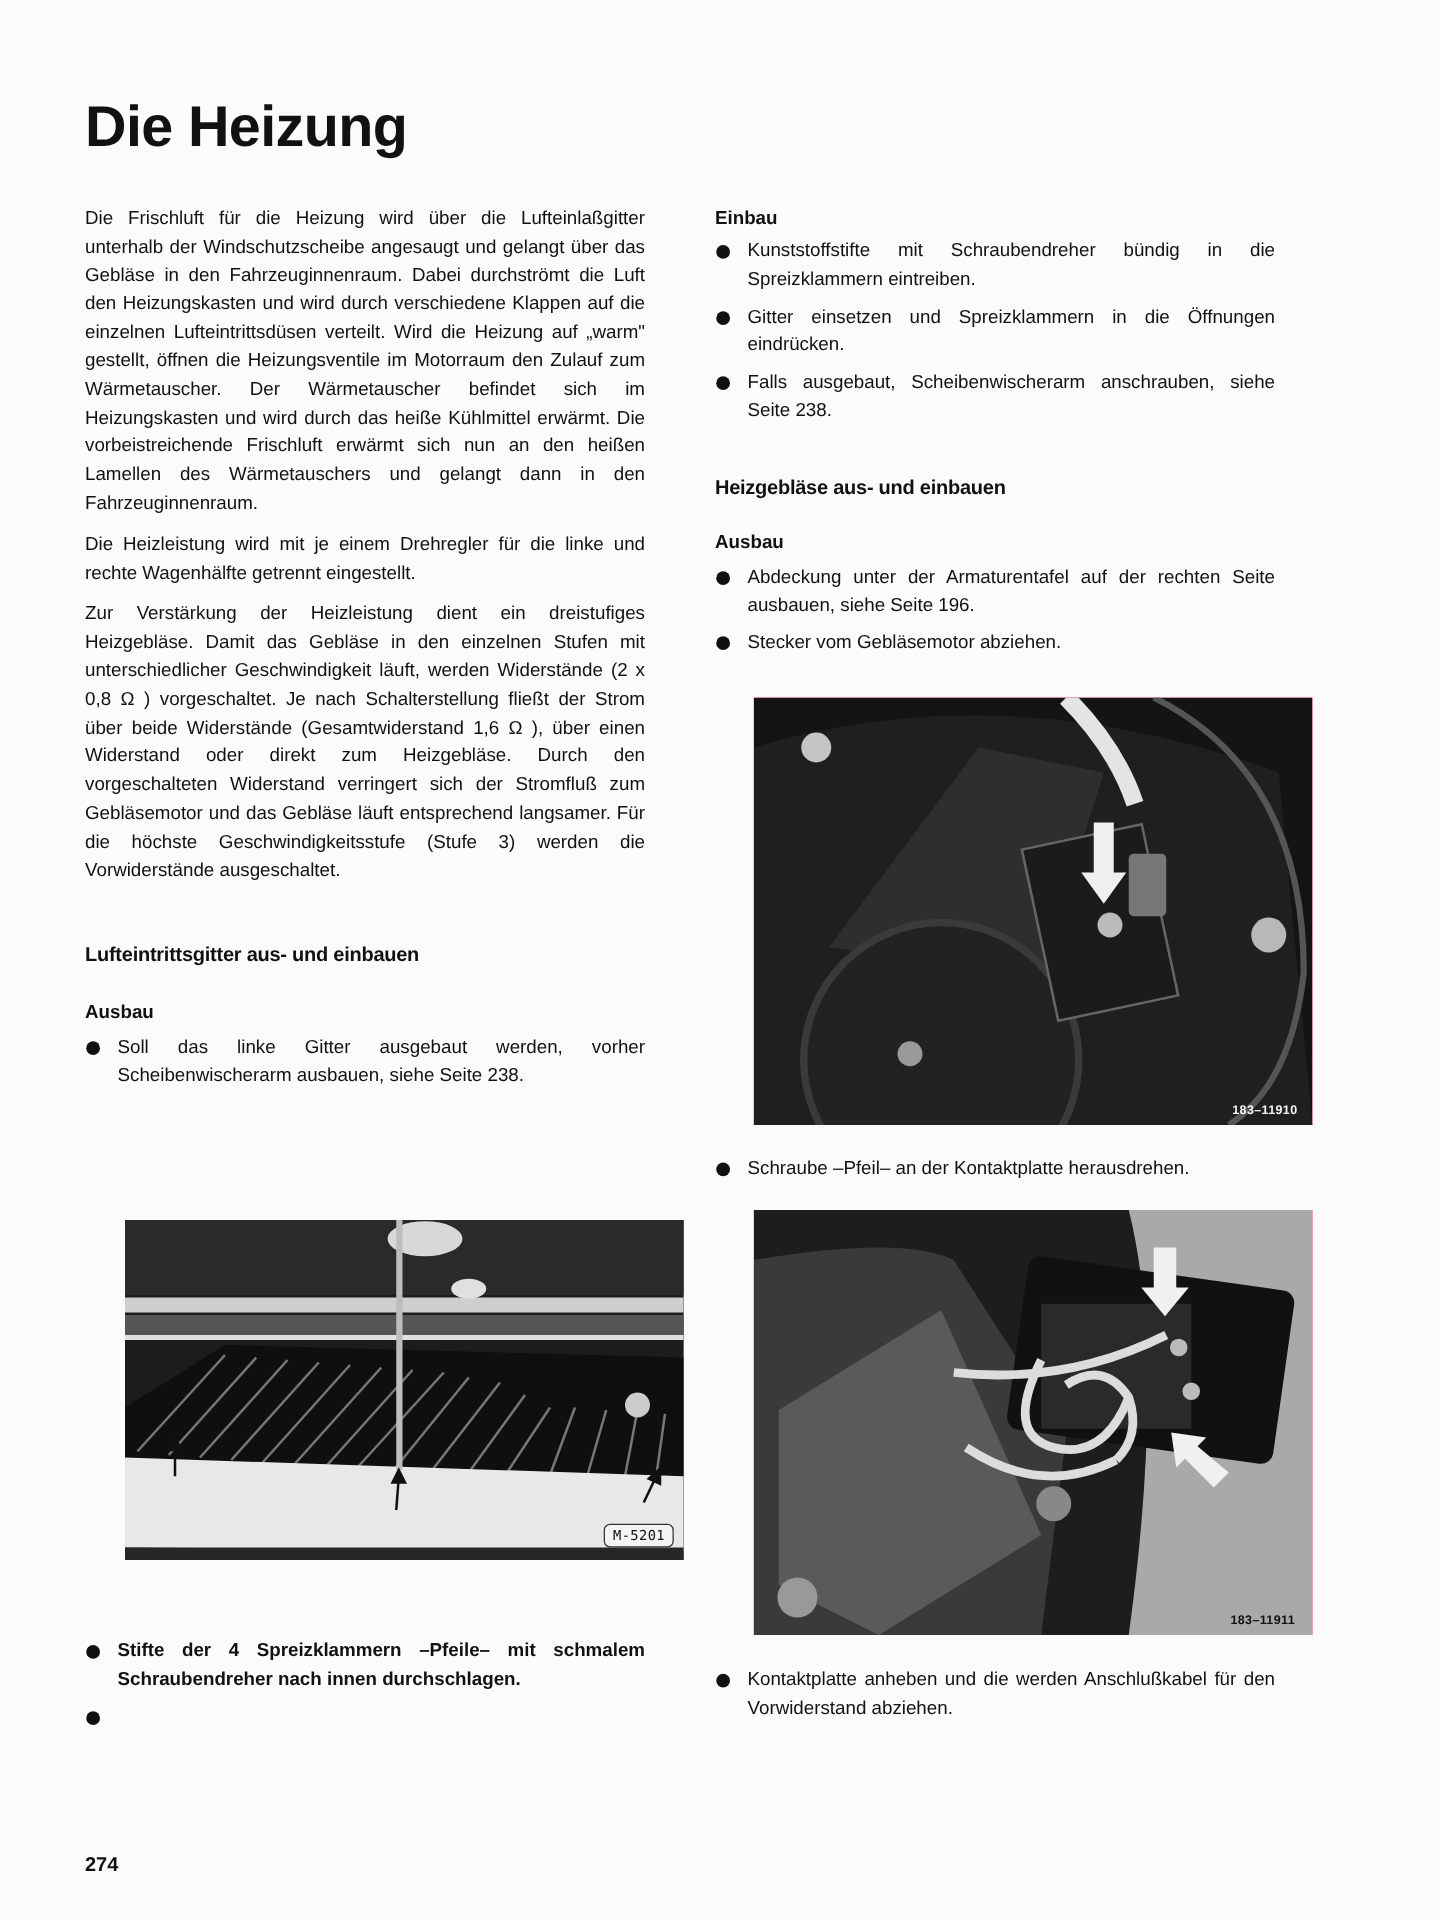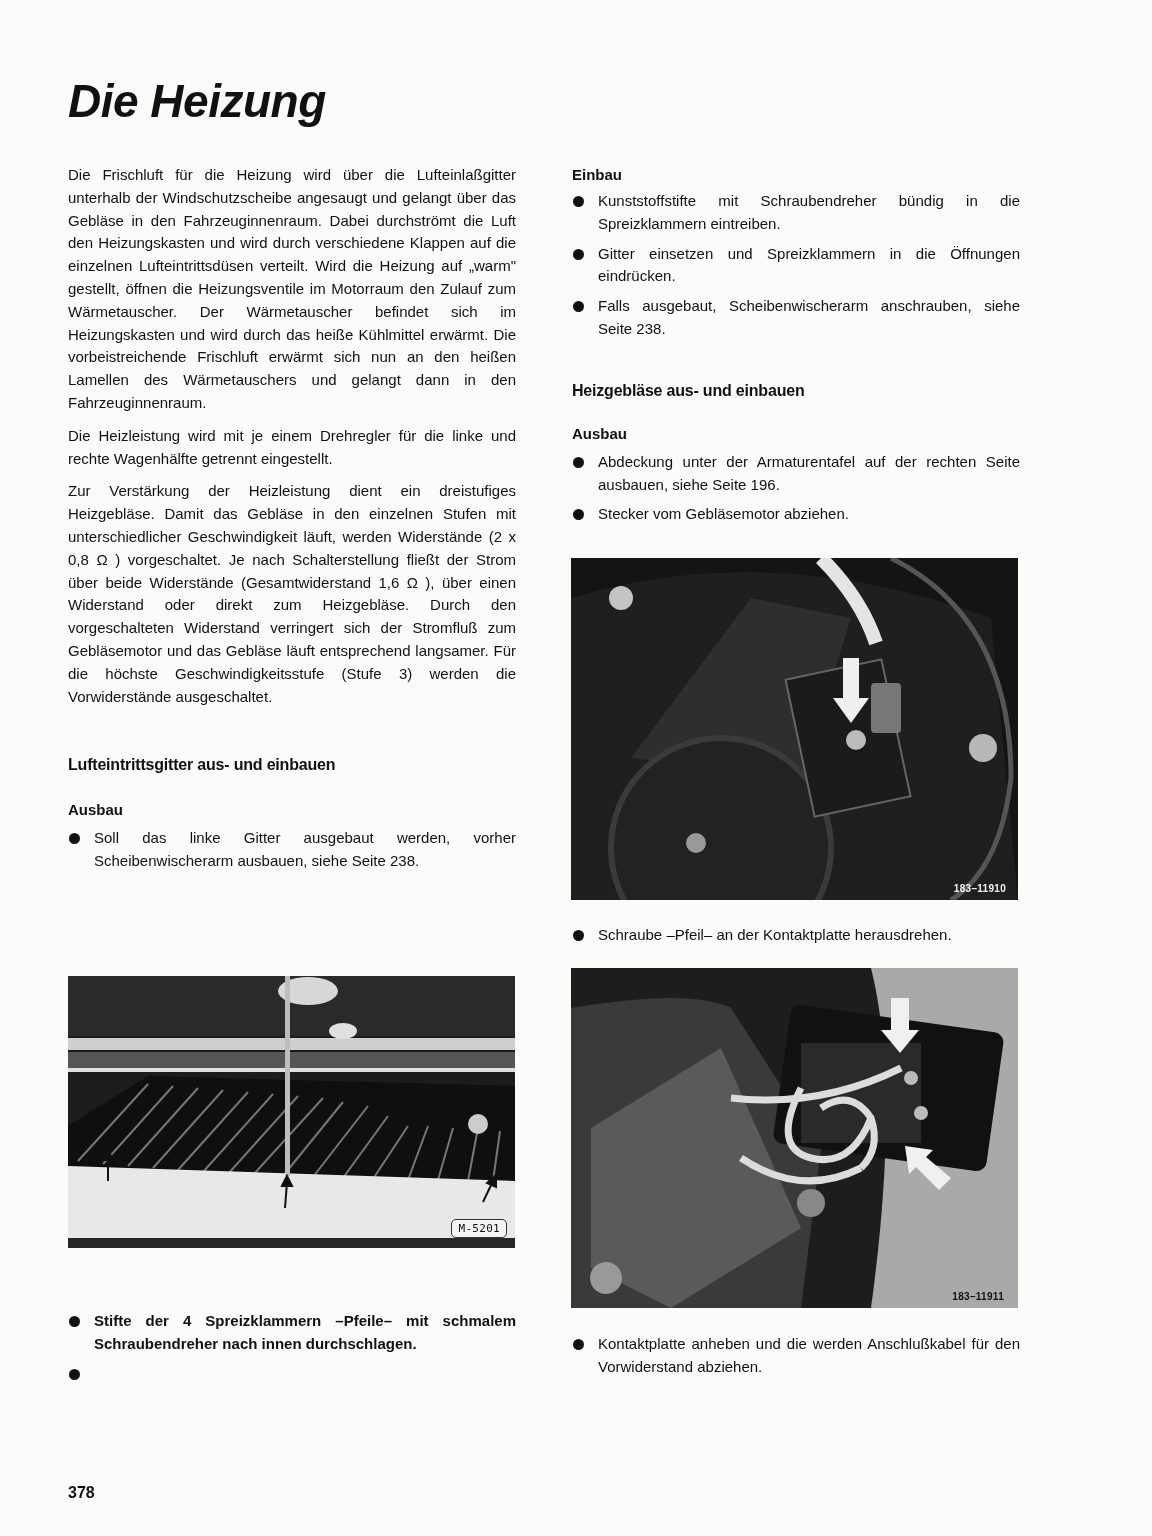--- a/index.html
+++ b/index.html
@@ -2,36 +2,36 @@
 <html><head>
 <meta charset="utf-8">
 <style>
   html, body { margin: 0; padding: 0; }
   body {
     width: 1152px; height: 1536px; background: #fbfbf9; position: relative;
     font-family: "Liberation Sans", sans-serif; color: #111; overflow: hidden;
   }
   .title {
     position: absolute; left: 68px; top: 74px; font-size: 46px; font-weight: bold;
-    letter-spacing: -0.5px; margin: 0; font-style: italic;
+    letter-spacing: -0.5px; margin: 0;
   }
   .col { position: absolute; font-size: 15px; line-height: 22.8px; }
   .col-left { left: 68px; top: 164px; width: 448px; }
   .col-right { left: 572px; top: 164px; width: 448px; }
   p.body { margin: 0 0 10px 0; text-align: justify; }
   h2.section {
     font-size: 16px; font-weight: bold; margin: 0; line-height: 28px; letter-spacing: -0.2px;
   }
   h3.sub { font-size: 15px; font-weight: bold; margin: 0 0 6px 0; line-height: 22px; }
   ul.bullets { list-style: none; padding: 0; margin: 0; }
   ul.bullets li { position: relative; padding-left: 26px; margin-bottom: 7px; text-align: justify; }
   ul.bullets li .dot {
     position: absolute; left: 1px; top: 6px; width: 11px; height: 11px; border-radius: 50%; background: #111;
   }
-  .photo { position: absolute; background: #ec4899; overflow: hidden; }
+  .photo { position: absolute; background: #ec4899; overflow: hidden; margin-left: 32px; }
   .photo svg { display: block; }
   .photo-label {
     position: absolute; font-size: 10px; font-weight: bold; color: #f4f4f4; letter-spacing: 0.3px;
   }
   .photo-label.boxed {
     background: #f4f4f4; color: #111; border-radius: 5px; padding: 2px 6px; font-weight: normal;
     font-family: "DejaVu Sans Mono", monospace; font-size: 11px; border: 1px solid #333;
   }
   .page-number {
     position: absolute; left: 68px; top: 1484px; font-size: 16px; font-weight: bold;
@@ -170,13 +170,13 @@
   </svg>
   <span class="photo-label" style="right:14px; bottom:6px; color:#111;">183–11911</span>
 </div>
 
 <div class="col" style="left:572px; top:1333px; width:448px;">
   <ul class="bullets">
     <li><span class="dot"></span><span>Kontaktplatte anheben und die werden Anschlußkabel für den Vorwiderstand abziehen.</span></li>
   </ul>
 </div>
 
-<div class="page-number">378</div>
+<div class="page-number">274</div>
 
 </body></html>

